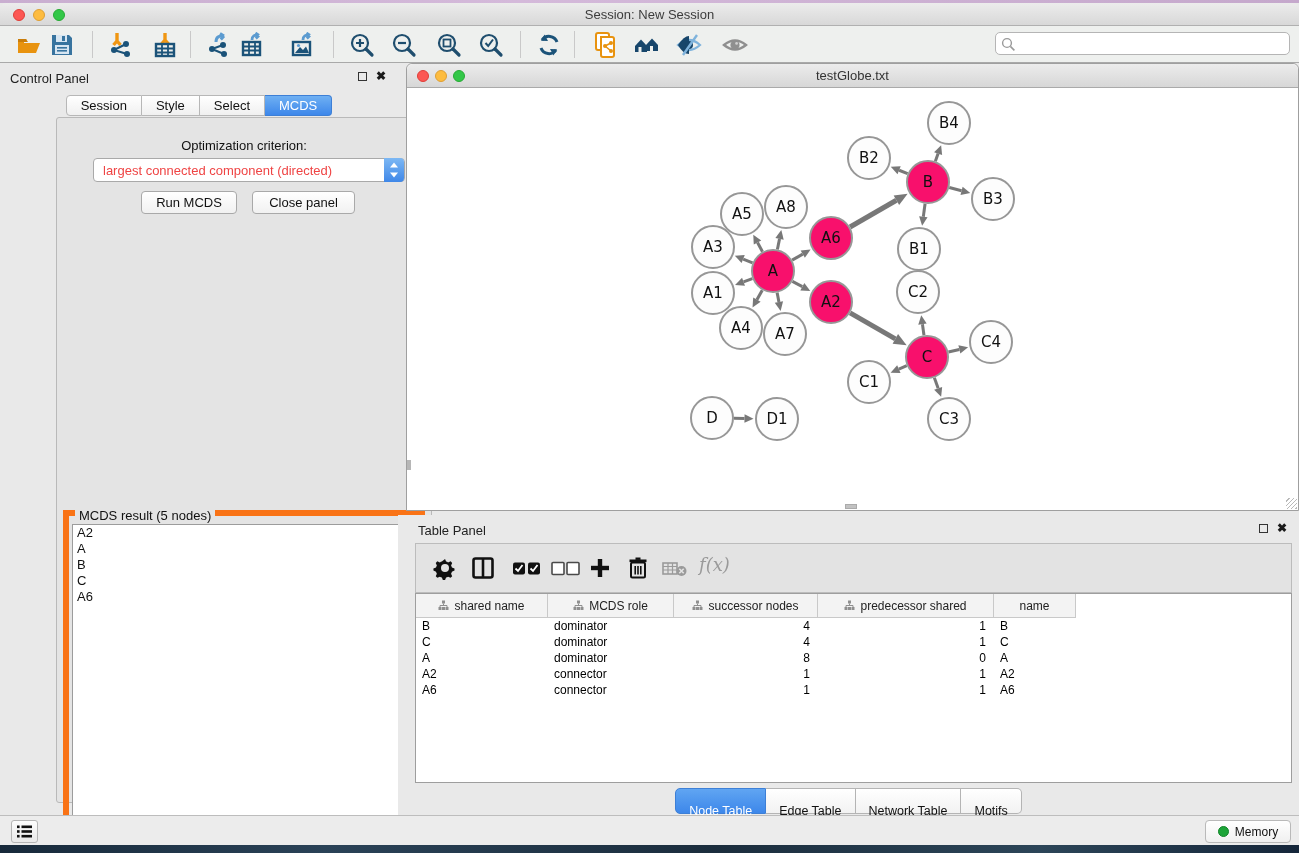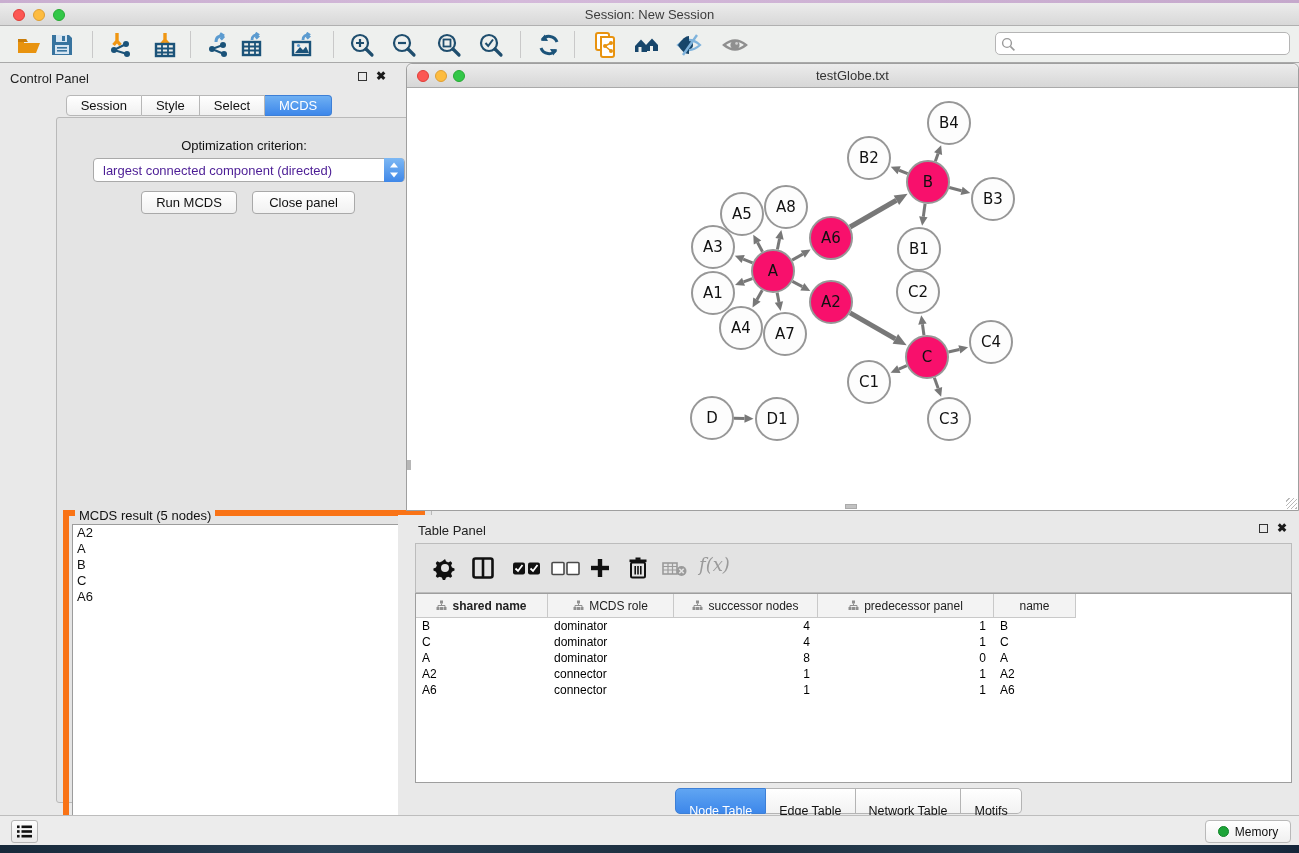--- a/index.html
+++ b/index.html
@@ -41,21 +41,21 @@
   .tab-btn { height:21px; padding:0 14px; font-size:13px; line-height:20px; background:linear-gradient(#ffffff,#f0f0f0);
     border:1px solid #b7b7b7; border-left:none; color:#111; cursor:pointer; }
   .tab-btn:first-child { border-left:1px solid #b7b7b7; border-radius:4px 0 0 4px; }
   .tab-btn:last-child { border-radius:0 4px 4px 0; }
   .tab-btn.selected { background:linear-gradient(#6fb0f3,#3d87ea); color:#fff; border-color:#3d7fd6; }
   .cp-body { position:absolute; left:8px; top:54px; width:376px; height:686px;
     background:#e4e4e4; border:1px solid #b9b9b9; border-radius:3px;margin-left:48px; }
   .opt-label { position:absolute; left:0; width:100%; top:20px; text-align:center; font-size:13px; color:#111; }
   .dropdown { position:absolute; left:36px; top:40px; width:312px; height:24px; background:#fff;
     border:1px solid #a9a9a9; border-radius:4px; cursor:pointer; }
-  .dropdown .dd-text { position:absolute; left:9px; top:4px; font-size:13px; color:#4c1d95; white-space:nowrap;text-align:right; }
+  .dropdown .dd-text { position:absolute; left:9px; top:4px; font-size:13px; color:#ef4444; white-space:nowrap;text-align:right; }
   .dd-stepper { position:absolute; right:0; top:-1px; width:20px; height:24px; border-radius:0 4px 4px 0;
     background:linear-gradient(#7db8f4,#3f87e8); }
   .btn { position:absolute; height:23px; background:linear-gradient(#ffffff,#f1f1f1);
     border:1px solid #a9a9a9; border-radius:4px; font-size:13px; color:#111; text-align:center; cursor:pointer; }
   .result-box { position:absolute; left:6px; top:392px; width:362px; height:338px;
     border:6px solid #f97316; }
   .result-legend { position:absolute; left:6px; top:-8px; background:#e4e4e4; padding:0 4px; font-size:13px; color:#111; }
   .result-list { position:absolute; left:3px; top:8px; width:354px; height:325px; background:#fff;
     border:1px solid #9c9c9c; font-size:13px; overflow:hidden; }
   .result-list .rl-track { position:absolute; right:0; top:0; width:12px; height:100%;
@@ -414,21 +414,21 @@
     <svg class="tpi" style="left:246px; top:16px" width="26" height="18" viewBox="0 0 26 18">
       <rect x="1" y="3" width="14" height="11" fill="none" stroke="#9a9a9a" stroke-width="1.6"></rect>
       <path d="M1 6.5 H15 M1 10 H15 M6 3 V14 M10.5 3 V14" stroke="#9a9a9a" stroke-width="1.2"></path>
       <circle cx="19.5" cy="11" r="5" fill="#9a9a9a"></circle>
       <path d="M17.3 8.8 L21.7 13.2 M21.7 8.8 L17.3 13.2" stroke="#e3e3e3" stroke-width="1.6"></path>
     </svg>
     <span class="tpi" style="left:283px; top:10px; font-family:'DejaVu Serif', serif; font-style:italic; font-size:18px; color:#9a9a9a;">f(x)</span>
   </div>
   <div class="tp-table">
     <div class="thead" id="table-head">
-        <div class="th" style="width: 132px; font-weight: bold;">
+        <div class="th" style="width: 132px;">
           <svg width="11" height="11" viewBox="0 0 11 11">
             <rect x="4" y="0.5" width="3" height="3" fill="#8f8f8f"></rect>
             <rect x="0.5" y="7" width="3" height="3" fill="#8f8f8f"></rect>
             <rect x="4" y="7" width="3" height="3" fill="#8f8f8f"></rect>
             <rect x="7.5" y="7" width="3" height="3" fill="#8f8f8f"></rect>
             <path d="M5.5 3.5 V5.5 M2 7 V5.5 H9 V7" stroke="#8f8f8f" fill="none"></path>
           </svg>
           <span>shared name</span>
         </div>
         <div class="th" style="width: 126px;">
@@ -452,21 +452,21 @@
           <span>successor nodes</span>
         </div>
         <div class="th" style="width: 176px;">
           <svg width="11" height="11" viewBox="0 0 11 11">
             <rect x="4" y="0.5" width="3" height="3" fill="#8f8f8f"></rect>
             <rect x="0.5" y="7" width="3" height="3" fill="#8f8f8f"></rect>
             <rect x="4" y="7" width="3" height="3" fill="#8f8f8f"></rect>
             <rect x="7.5" y="7" width="3" height="3" fill="#8f8f8f"></rect>
             <path d="M5.5 3.5 V5.5 M2 7 V5.5 H9 V7" stroke="#8f8f8f" fill="none"></path>
           </svg>
-          <span>predecessor panel</span>
+          <span>predecessor shared</span>
         </div>
         <div class="th" style="width: 82px;">
           <span>name</span>
         </div>
       </div>
     <div id="table-body">
         <div class="trow">
           <div class="td left" style="width: 132px;">B</div>
           <div class="td left" style="width: 126px;">dominator</div>
           <div class="td right" style="width: 144px;">4</div>

